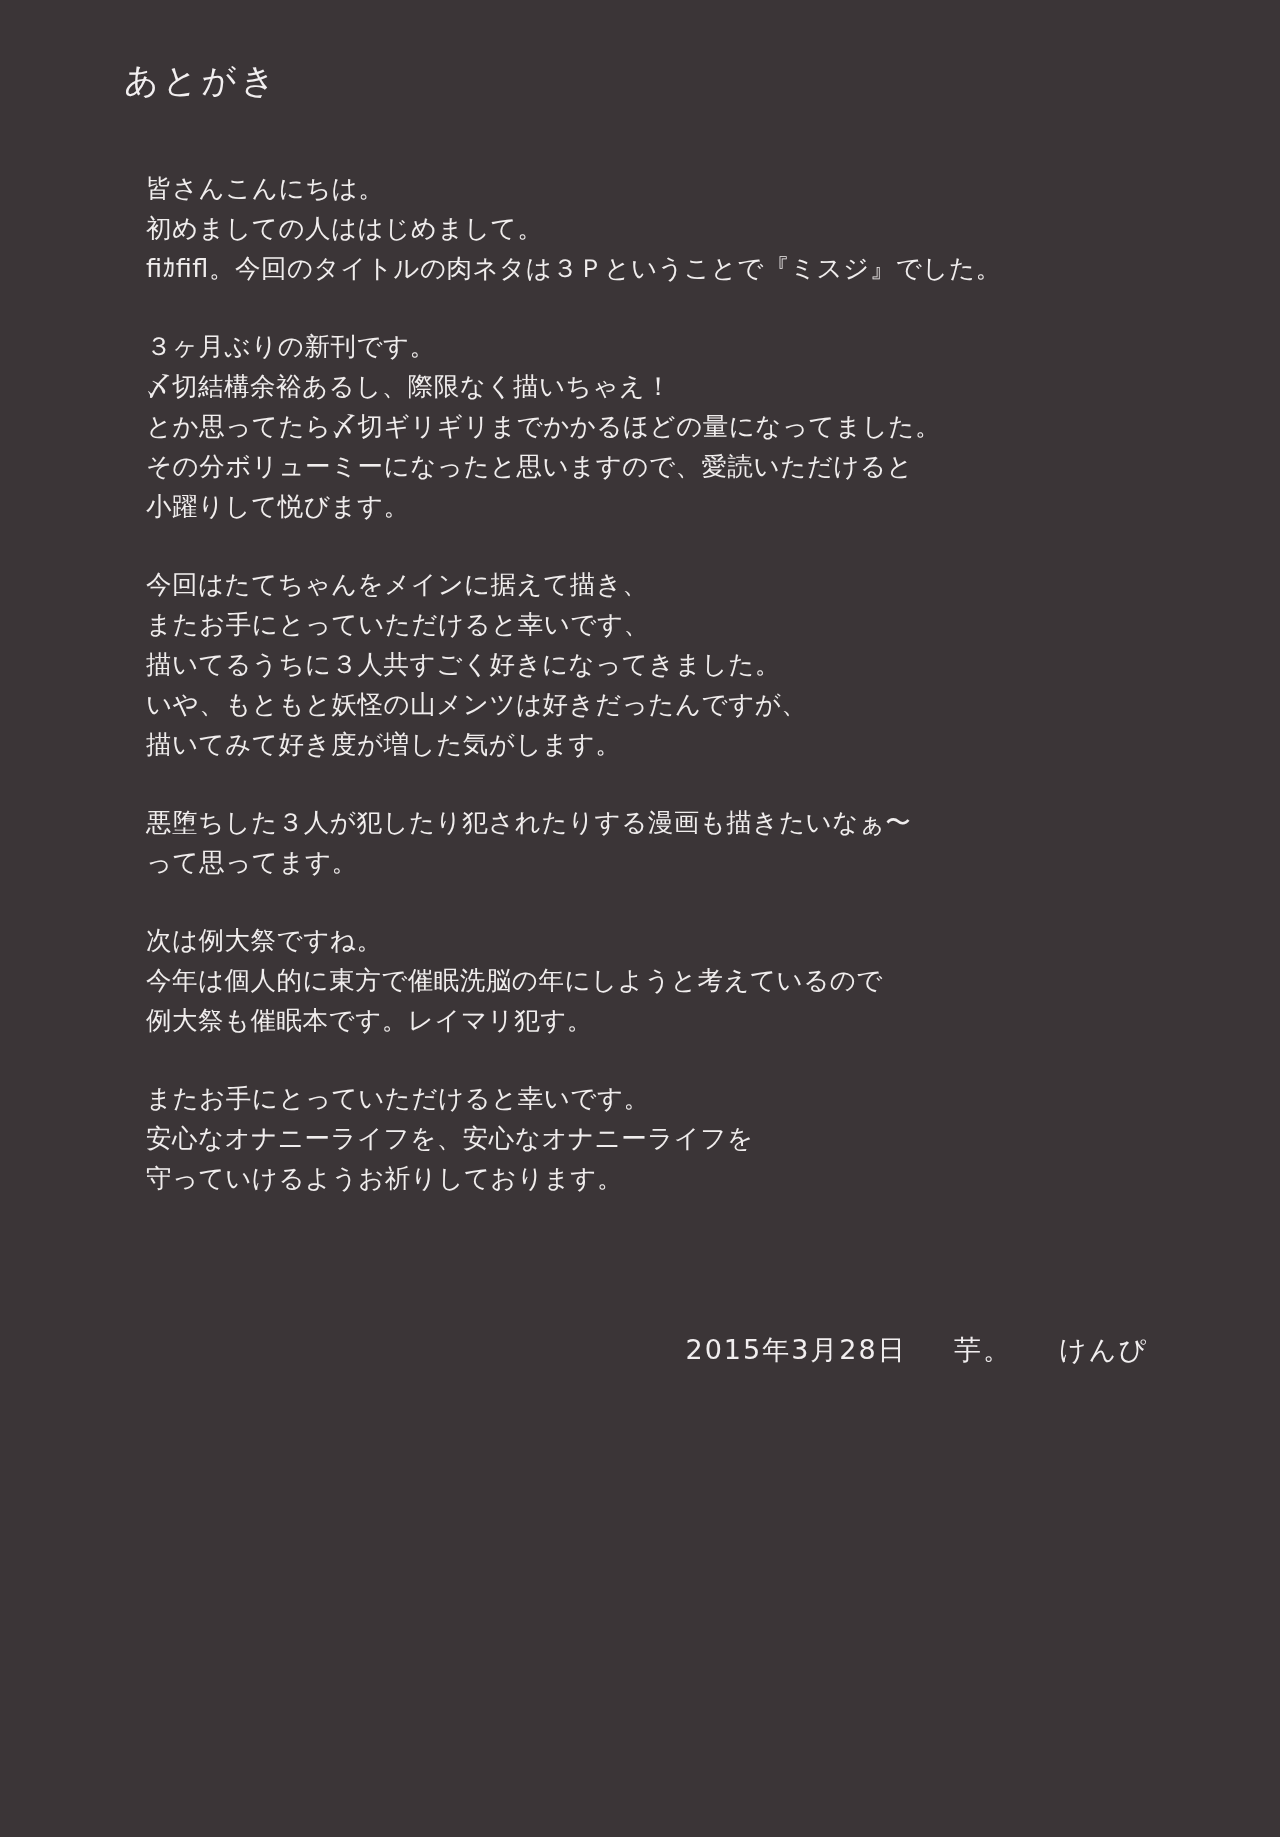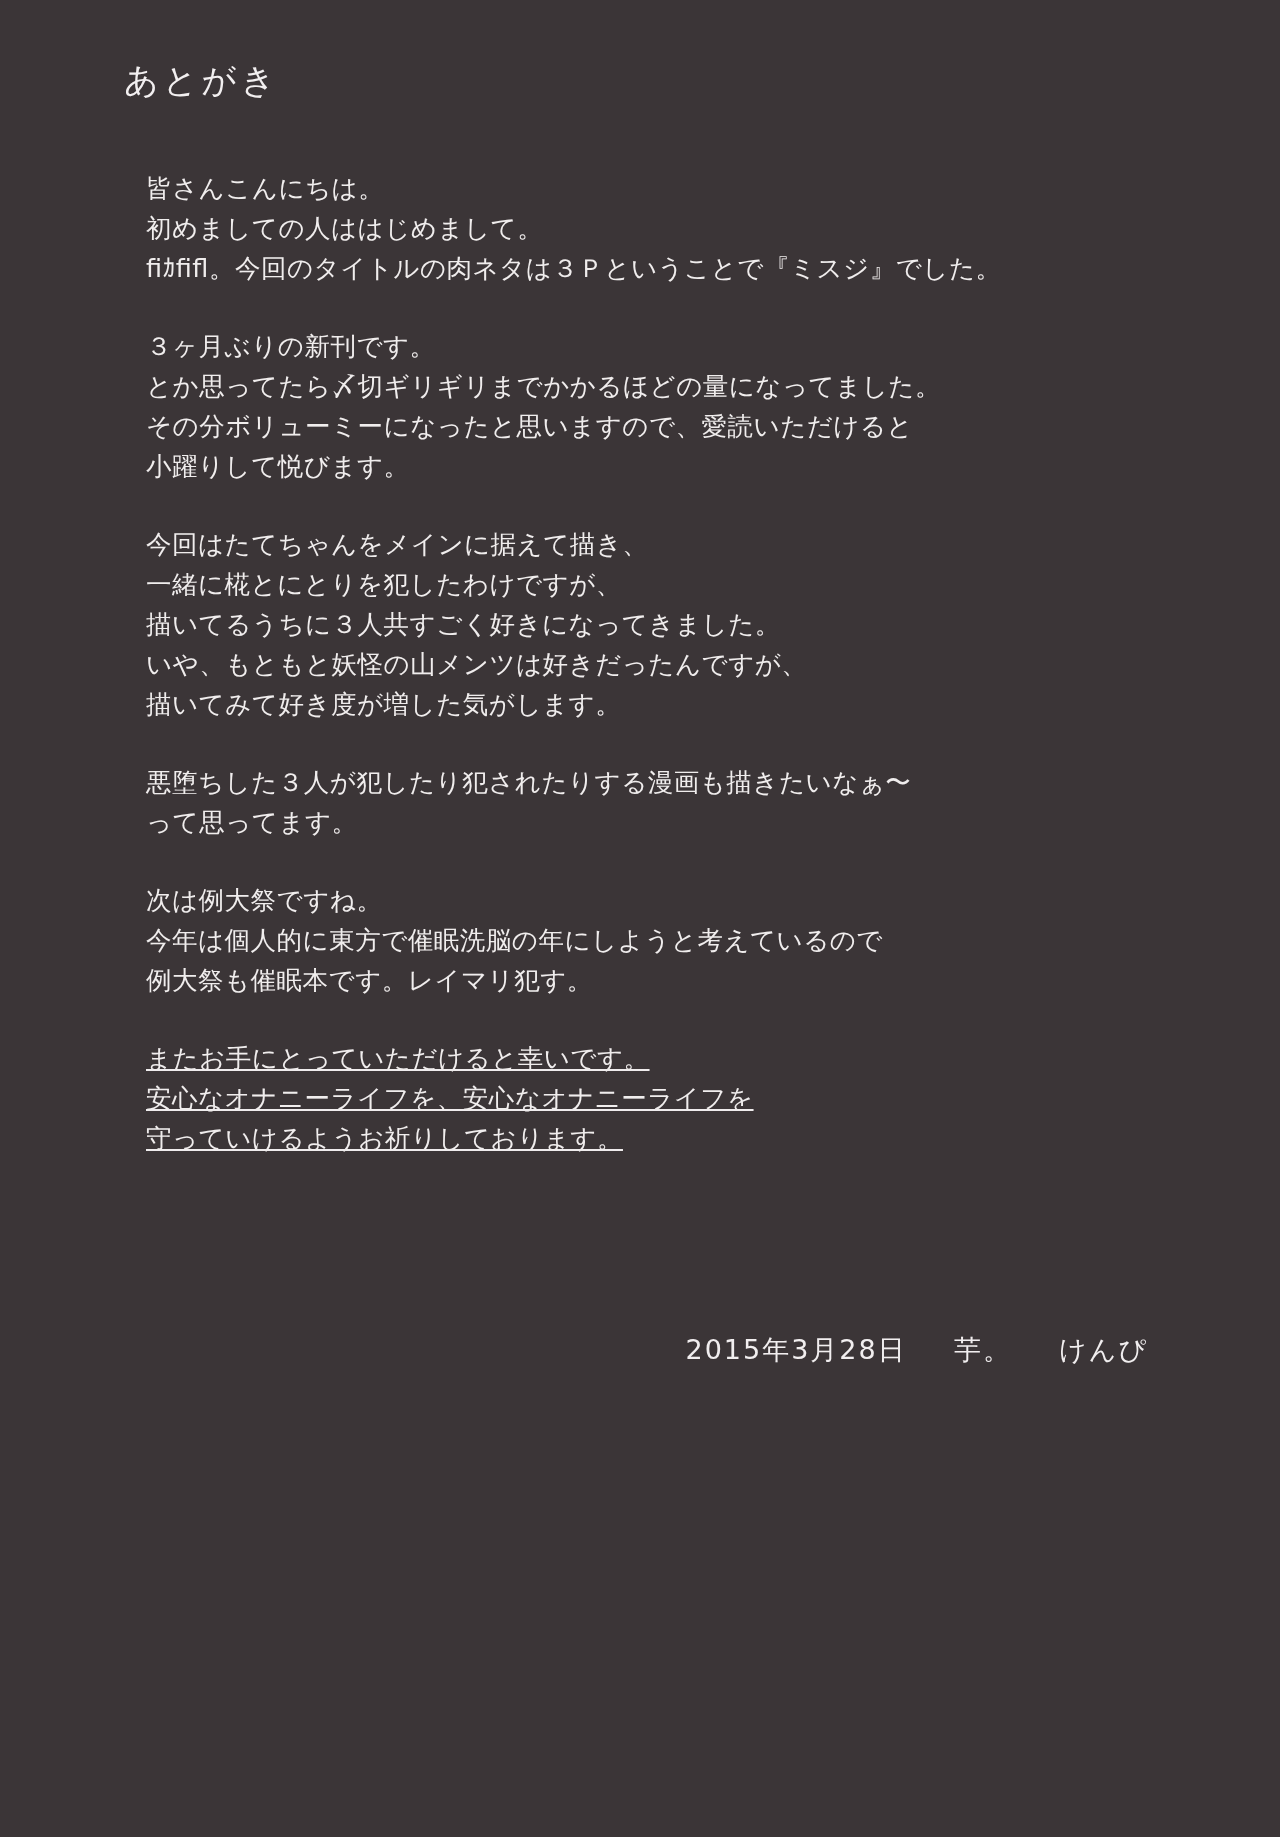--- a/index.html
+++ b/index.html
@@ -33,21 +33,20 @@
     position: absolute;
     left: 146px;
     top: 168px;
     width: 980px;
   }
   .para {
     margin: 0 0 38px 0;
   }
   .para:last-child {
     margin-bottom: 8px;
-    text-decoration: underline;
   }
   .line {
     font-size: 25.5px;
     line-height: 40px;
     white-space: nowrap;
     color: #f0eded;
     letter-spacing: 0.5px;
   }
   .line.small {
     font-size: 22px;
@@ -77,28 +76,29 @@
   <div class="body-block">
 
     <div class="para">
       <div class="line">皆さんこんにちは。</div>
       <div class="line">初めましての人ははじめまして。</div>
       <div class="line">ﬁｶﬁﬂ。今回のタイトルの肉ネタは３Ｐということで『ミスジ』でした。</div>
     </div>
 
     <div class="para">
       <div class="line">３ヶ月ぶりの新刊です。</div>
+      <div class="line">〆切結構余裕あるし、際限なく描いちゃえ！</div>
       <div class="line">とか思ってたら〆切ギリギリまでかかるほどの量になってました。</div>
       <div class="line">その分ボリューミーになったと思いますので、愛読いただけると</div>
       <div class="line">小躍りして悦びます。</div>
     </div>
 
     <div class="para">
       <div class="line">今回はたてちゃんをメインに据えて描き、</div>
-      <div class="line">一緒に椛とにとりを犯したわけですが、</div>
+      <div class="line">またお手にとっていただけると幸いです、</div>
       <div class="line">描いてるうちに３人共すごく好きになってきました。</div>
       <div class="line">いや、もともと妖怪の山メンツは好きだったんですが、</div>
       <div class="line">描いてみて好き度が増した気がします。</div>
     </div>
 
     <div class="para">
       <div class="line">悪堕ちした３人が犯したり犯されたりする漫画も描きたいなぁ〜</div>
       <div class="line">って思ってます。</div>
     </div>
 

